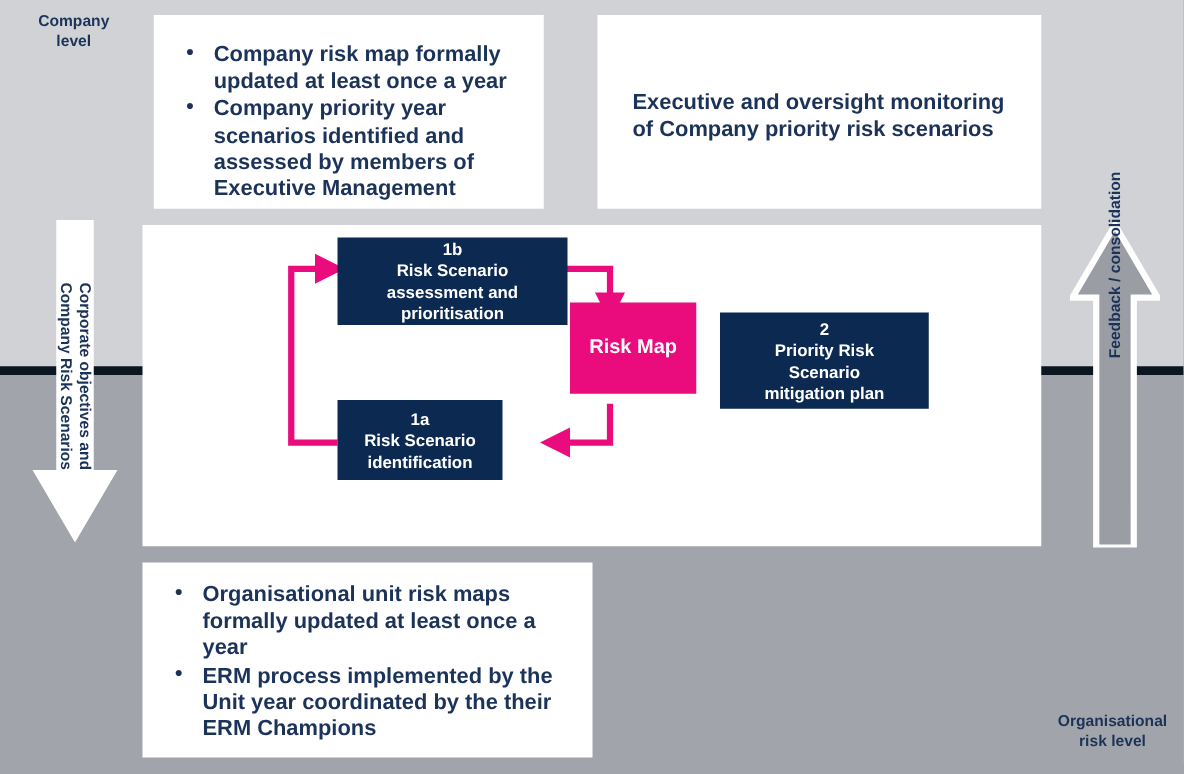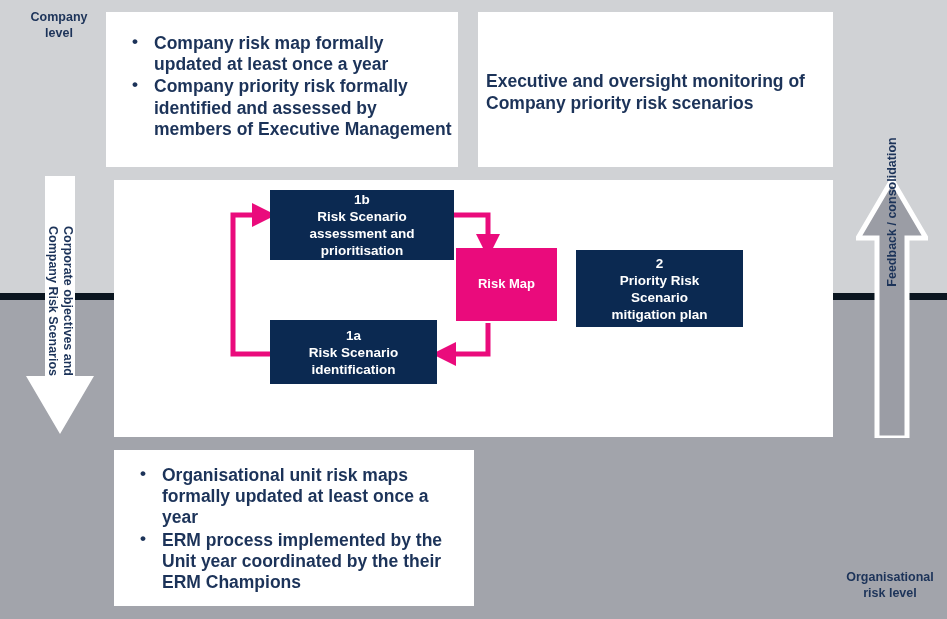--- a/index.html
+++ b/index.html
@@ -52,21 +52,21 @@
   }
   #lbl-company-level { left: 8px; top: 10px; width: 102px; }
   #lbl-org-level { left: 838px; top: 570px; width: 104px; }
 
   
   .white-box {
     position: absolute;
     background: #ffffff;
     box-sizing: border-box;
   }
-  #box-tl { left: 106px; top: 12px;  width: 352px; height: 155px; }
+  #box-tl { left: 123px; top: 12px;  width: 312px; height: 155px; }
   #box-tr { left: 478px; top: 12px;  width: 355px; height: 155px; }
   #box-mid{ left: 114px; top: 180px; width: 719px; height: 257px; }
   #box-bl { left: 114px; top: 450px; width: 360px; height: 156px; }
   #box-br { left: 478px; top: 450px; width: 355px; height: 156px; }
 
   
   ul.bullets {
     list-style: none;
     margin: 0;
     padding: 0;
@@ -90,21 +90,21 @@
   #box-tl .inner { padding: 21px 6px 0 14px; }
   #box-bl .inner { padding: 15px 6px 0 14px; }
 
   
   .para {
     color: #1c3359;
     font-size: 17.5px;
     font-weight: bold;
     line-height: 1.26;
   }
-  #box-tr .inner { padding: 58px 16px 0 8px; }
+  #box-tr .inner { padding: 58px 16px 0 28px; }
   #box-br .inner { padding: 45px 18px 0 16px; }
   #box-br .para { text-align: justify; }
 
   
   .node {
     position: absolute;
     box-sizing: border-box;
     display: flex;
     align-items: center;
     justify-content: center;
@@ -112,22 +112,22 @@
     color: #ffffff;
     font-size: 13.5px;
     font-weight: bold;
     line-height: 1.26;
     white-space: pre-line;
     z-index: 3;
   }
   .node.navy { background: #0b2951; }
   .node.pink { background: #ea0b7c; }
   #node-1b   { left: 270px; top: 190px; width: 184px; height: 70px; }
-  #node-1a   { left: 270px; top: 320px; width: 167px; height: 64px; }
-  #node-riskmap { left: 456px; top: 248px; width: 101px; height: 73px; font-size: 13px; }
+  #node-1a   { left: 270px; top: 320px; width: 132px; height: 64px; }
+  #node-riskmap { left: 456px; top: 242px; width: 101px; height: 73px; font-size: 16px; }
   #node-mitigation { left: 576px; top: 250px; width: 167px; height: 77px; }
 
   #flow-svg {
     position: absolute;
     left: 114px; top: 180px;
     width: 719px; height: 257px;
     z-index: 2;
   }
 
   
@@ -192,21 +192,21 @@
     <polygon points="36,4 70,62 51,62 51,262 21,262 21,62 2,62" fill="#9b9da5" stroke="#ffffff" stroke-width="5"></polygon>
   </svg>
   <div class="side-arrow-label" id="label-right">
     <span id="label-right-shift">Feedback / consolidation</span>
   </div>
 
   <div class="white-box" id="box-tl">
     <div class="inner">
       <ul class="bullets">
         <li>Company risk map formally updated at least once a year</li>
-        <li>Company priority risk formally identified and assessed by members of Executive Management</li>
+        <li>Company priority year scenarios identified and assessed by members of Executive Management</li>
       </ul>
     </div>
   </div>
 
   <div class="white-box" id="box-tr">
     <div class="inner">
       <div class="para">Executive and oversight monitoring of Company priority risk scenarios</div>
     </div>
   </div>
 

